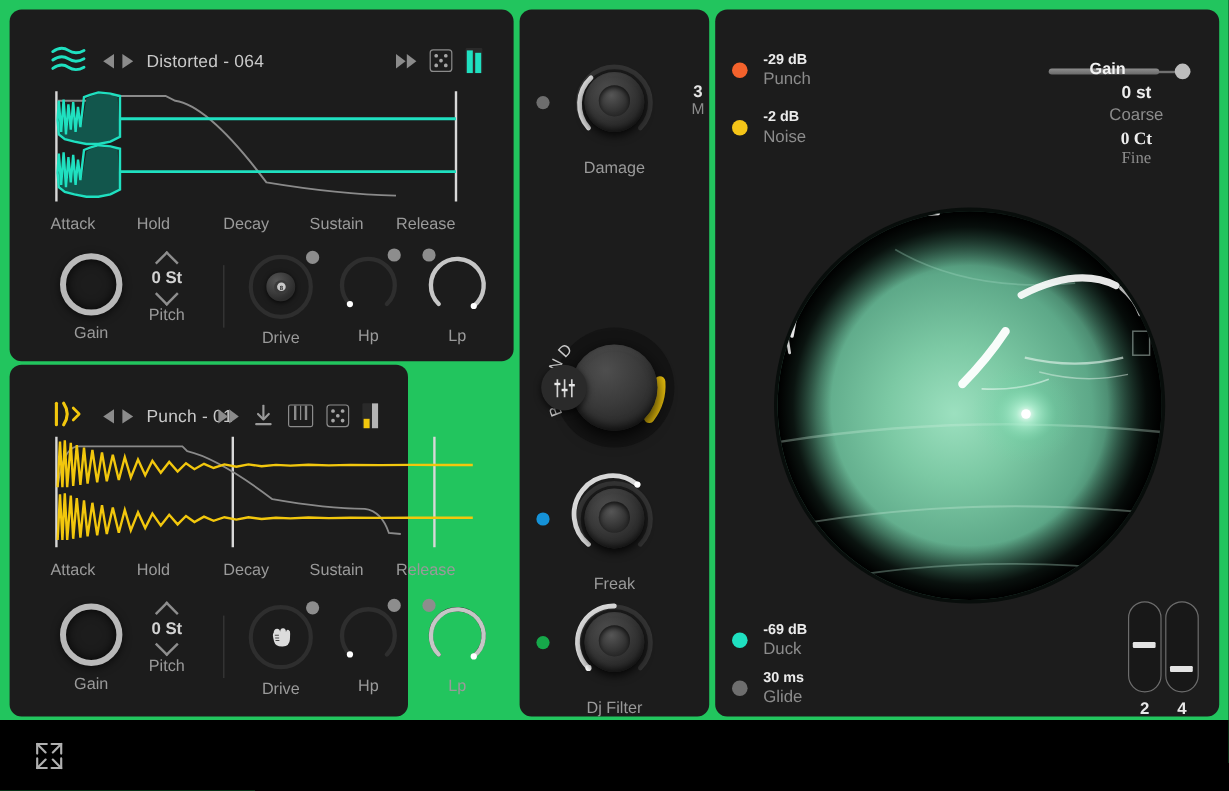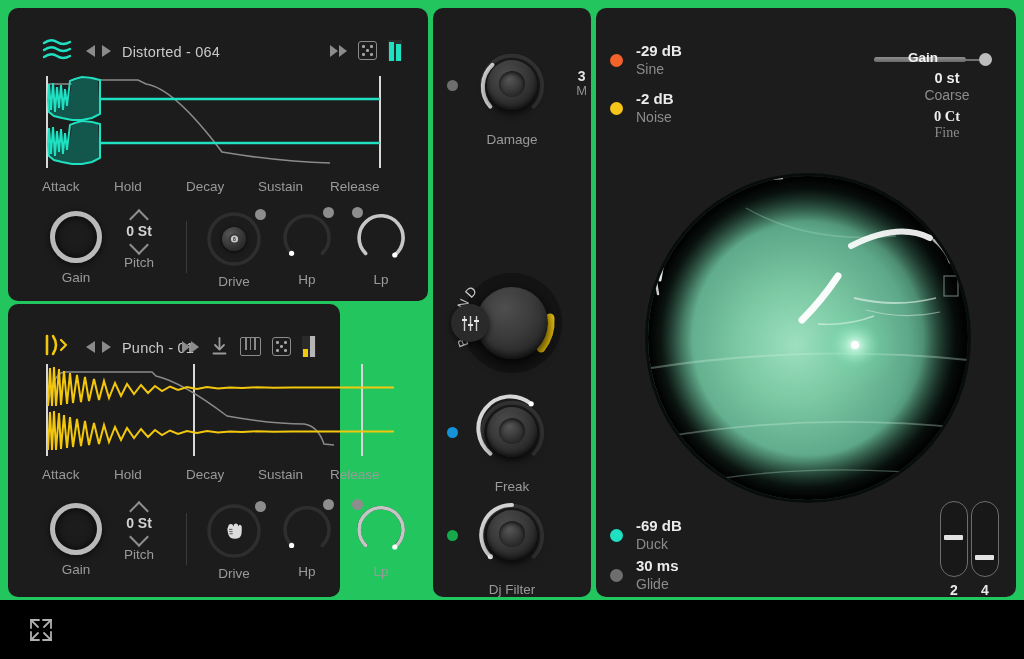--- a/index.html
+++ b/index.html
@@ -100,21 +100,21 @@
     position:absolute; left:-4px; top:38px; width:38px; height:38px; border-radius:50%;
     background:#2a2a2a; display:flex; align-items:center; justify-content:center;
     box-shadow: 0 2px 6px rgba(0,0,0,.7);
   }
   .blendtext { position:absolute; left:0; top:0; width:114px; height:114px; }
 
   
   .readout { position:absolute; display:flex; align-items:center; gap:13px; }
   .readout .led { width:13px; height:13px; border-radius:50%; flex:none; }
   .readout .txt { line-height:1.25; }
-  .readout .big { font-size:15px; color:#ebebeb; font-weight:bold; }
+  .readout .big { font-size:12px; color:#ebebeb; font-weight:bold; }
   .readout .sub { font-size:14px; color:#8c8c8c; }
 
   .gainslider { position:absolute; right:24px; top:44px; width:118px; height:14px; }
   .gaintrack { position:absolute; left:0; top:5px; width:92px; height:5px; border-radius:3px;
      background:linear-gradient(#8e8e8e,#6a6a6a); }
   .gainline { position:absolute; left:0; top:7px; width:100%; height:1.5px; background:#707070; }
   .gainknob { position:absolute; right:0; top:1px; width:13px; height:13px; border-radius:50%; background:#bdbdbd; }
   .gainlabel { position:absolute; left:34px; top:-2px; font-size:13.5px; color:#f2f2f2; font-weight:bold; }
 
   .tuneval { position:absolute; right:24px; text-align:center; width:90px; line-height:1.2; }
@@ -464,21 +464,21 @@
       <div class="fxlabel">Dj Filter</div>
     </div>
   </div>
 
   <div class="panel" id="viz">
 
     <div class="readout" style="left:14px; top:34px;">
       <span class="led" style="background:#f4622c;"></span>
       <span class="txt">
         <span class="big" style="display:block;">-29 dB</span>
-        <span class="sub" style="display:block;">Sine</span>
+        <span class="sub" style="display:block;">Punch</span>
       </span>
     </div>
 
     <div class="readout" style="left:14px; top:82px;">
       <span class="led" style="background:#f5c518;"></span>
       <span class="txt">
         <span class="big" style="display:block;">-2 dB</span>
         <span class="sub" style="display:block;">Noise</span>
       </span>
     </div>

